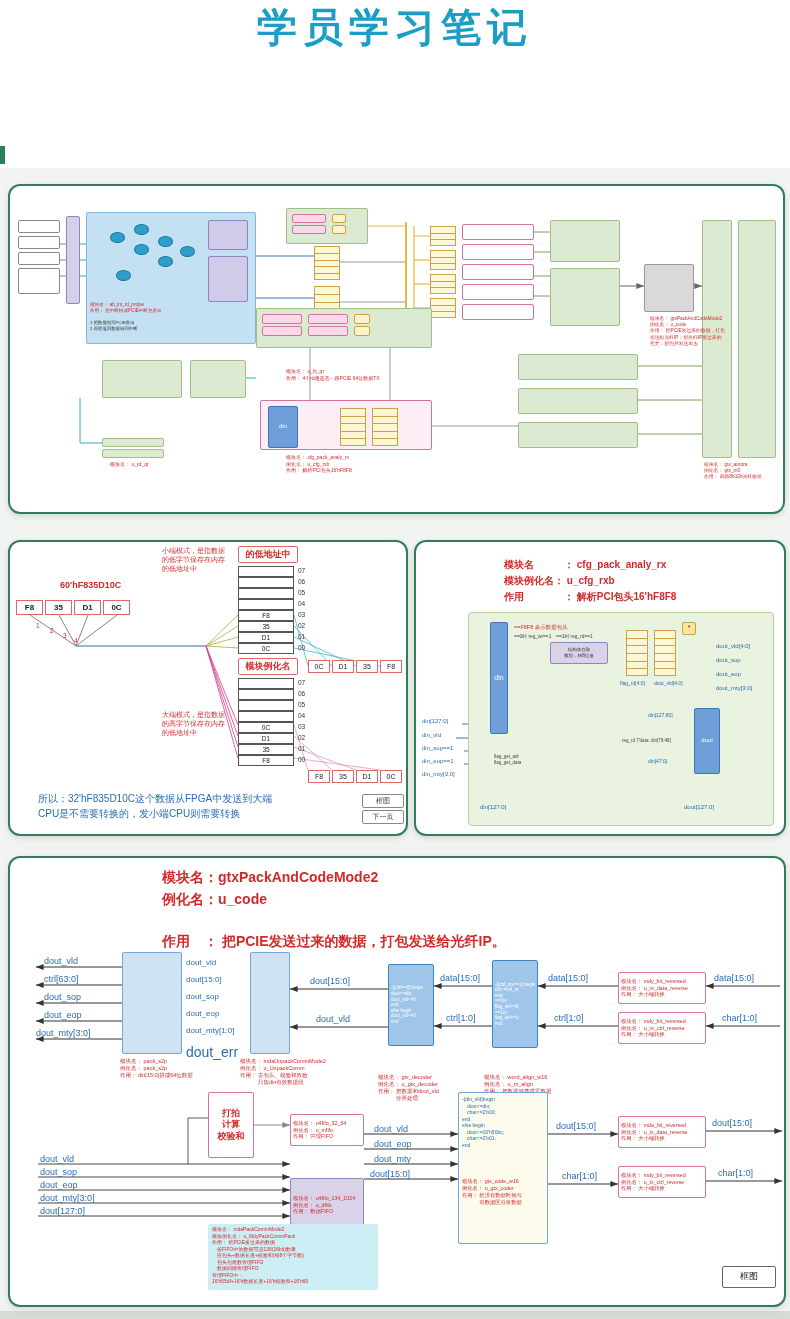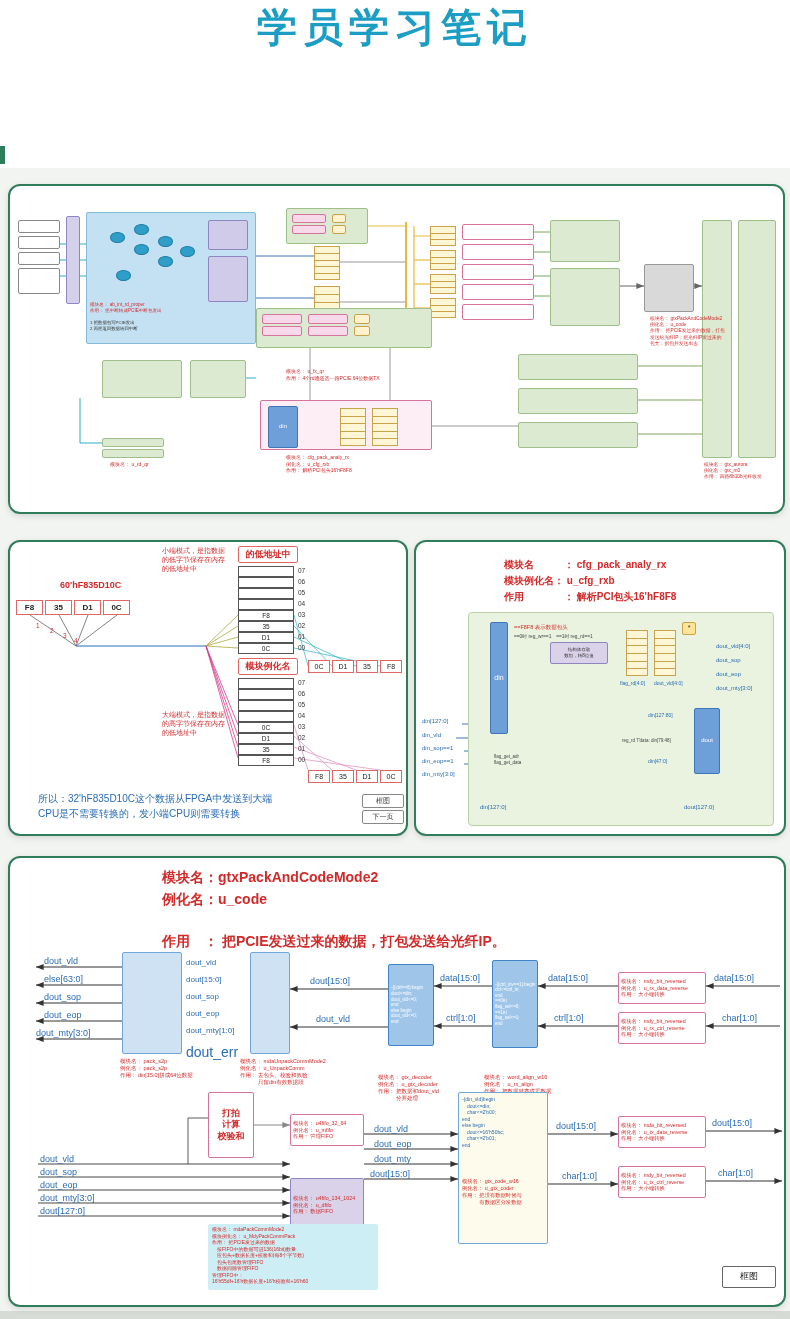--- a/index.html
+++ b/index.html
@@ -443,21 +443,21 @@
       <div class="t" style="position: absolute; left: 152px; top: 32px; font-size: 14px; color: rgb(210, 42, 42); line-height: 1.3; font-weight: bold;">
         <div style="white-space: nowrap;">例化名：u_code</div>
       </div>
       <div class="t" style="position: absolute; left: 152px; top: 54px; font-size: 14px; color: rgb(210, 42, 42); line-height: 1.3; font-weight: bold; margin-top: 20px;">
         <div style="white-space: nowrap;">作用　：  把PCIE发送过来的数据，打包发送给光纤IP。</div>
       </div>
       <div class="t" style="position: absolute; left: 34px; top: 98px; font-size: 9px; color: rgb(42, 109, 181); line-height: 1.3;">
         <div style="white-space: nowrap;">dout_vld</div>
       </div>
       <div class="t" style="position: absolute; left: 34px; top: 116px; font-size: 9px; color: rgb(42, 109, 181); line-height: 1.3;">
-        <div style="white-space: nowrap;">else[63:0]</div>
+        <div style="white-space: nowrap;">ctrl[63:0]</div>
       </div>
       <div class="t" style="position: absolute; left: 34px; top: 134px; font-size: 9px; color: rgb(42, 109, 181); line-height: 1.3;">
         <div style="white-space: nowrap;">dout_sop</div>
       </div>
       <div class="t" style="position: absolute; left: 34px; top: 152px; font-size: 9px; color: rgb(42, 109, 181); line-height: 1.3;">
         <div style="white-space: nowrap;">dout_eop</div>
       </div>
       <div class="t" style="position: absolute; left: 26px; top: 170px; font-size: 9px; color: rgb(42, 109, 181); line-height: 1.3;">
         <div style="white-space: nowrap;">dout_mty[3:0]</div>
       </div>

